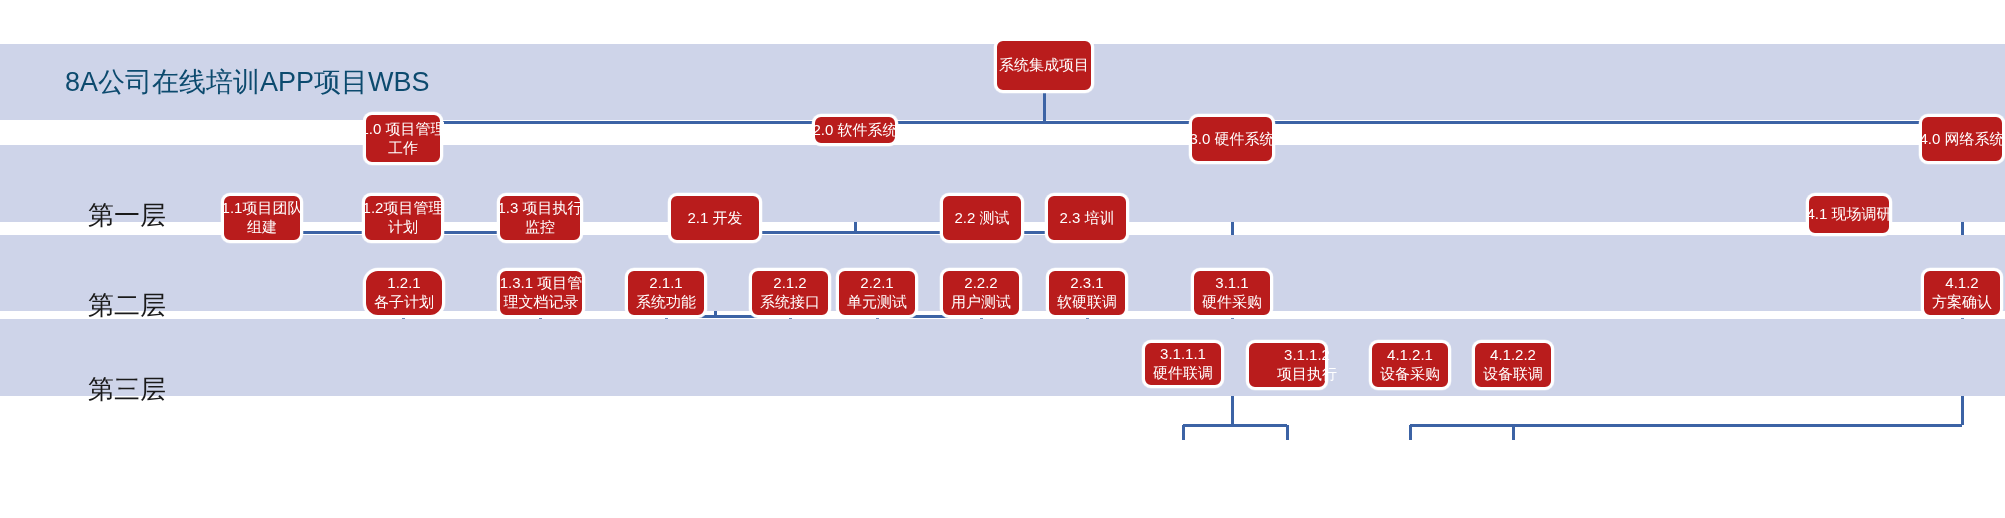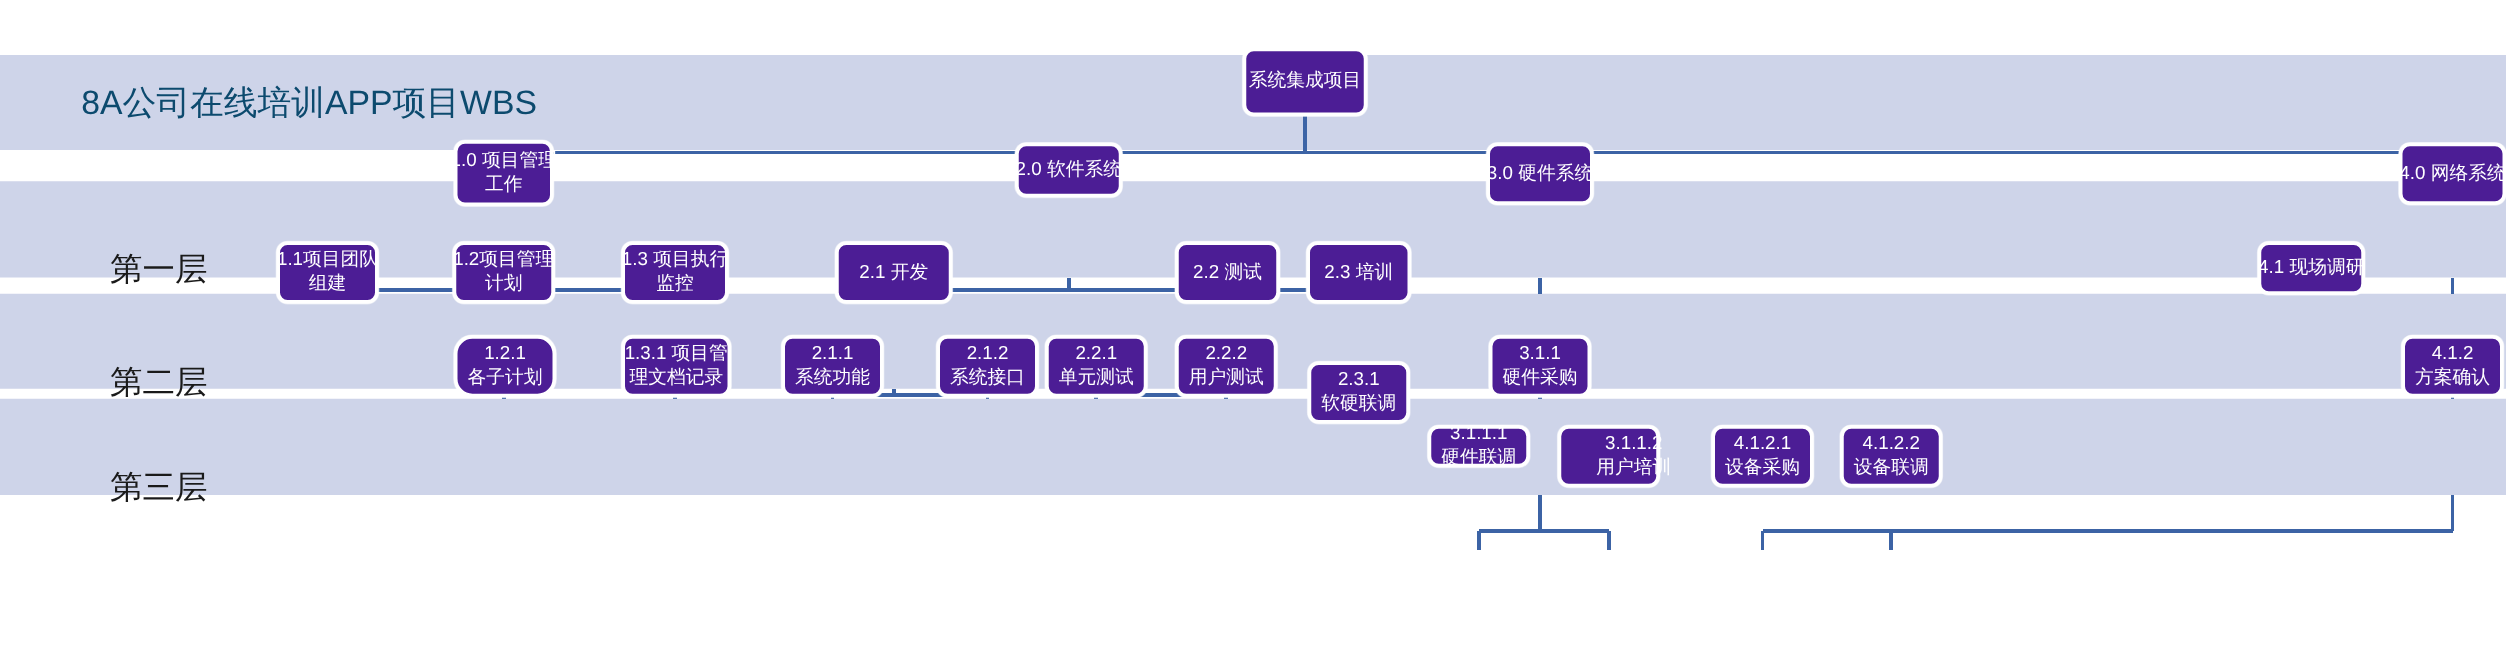--- a/index.html
+++ b/index.html
@@ -55,21 +55,21 @@
     position: absolute;
     left: 0; top: 0;
     width: 2005px; height: 518px;
     pointer-events: none;
   }
 
   
   .node {
     position: absolute;
     box-sizing: border-box;
-    background: #4c1d95;
+    background: #b91c1c;
     border: 3px solid #ffffff;
     border-radius: 9px;
     color: #ffffff;
     display: flex;
     flex-direction: column;
     align-items: center;
     justify-content: center;
     text-align: center;
     font-size: 15px;
     line-height: 1.25;
@@ -181,21 +181,21 @@
   </svg>
 
   <div class="node" style="left:994px; top:38px; width:100px; height:55px;">
     <span class="ln">系统集成项目</span>
   </div>
 
   <div class="node" style="left:363px; top:112px; width:80px; height:53px;">
     <span class="ln">1.0 项目管理</span>
     <span class="ln">工作</span>
   </div>
-  <div class="node" style="left:812px; top:114px; width:86px; height:44px;justify-content:center;">
+  <div class="node" style="left:812px; top:114px; width:86px; height:32px;justify-content:center;">
     <span class="ln">2.0 软件系统</span>
   </div>
   <div class="node" style="left:1189px; top:114px; width:86px; height:50px;">
     <span class="ln">3.0 硬件系统</span>
   </div>
   <div class="node" style="left:1919px; top:114px; width:86px; height:50px;">
     <span class="ln">4.0 网络系统</span>
   </div>
 
   <div class="node" style="left:221px; top:193px; width:82px; height:50px;">
@@ -240,40 +240,40 @@
     <span class="ln">系统接口</span>
   </div>
   <div class="node" style="left:836px; top:268px; width:82px; height:50px;">
     <span class="ln">2.2.1</span>
     <span class="ln">单元测试</span>
   </div>
   <div class="node" style="left:940px; top:268px; width:82px; height:50px;">
     <span class="ln">2.2.2</span>
     <span class="ln">用户测试</span>
   </div>
-  <div class="node" style="left:1046px; top:268px; width:82px; height:50px;margin-top:21px;">
+  <div class="node" style="left:1046px; top:268px; width:82px; height:50px;">
     <span class="ln">2.3.1</span>
     <span class="ln">软硬联调</span>
   </div>
   <div class="node" style="left:1191px; top:268px; width:82px; height:50px;">
     <span class="ln">3.1.1</span>
     <span class="ln">硬件采购</span>
   </div>
   <div class="node" style="left:1921px; top:268px; width:82px; height:50px;">
     <span class="ln">4.1.2</span>
     <span class="ln">方案确认</span>
   </div>
 
-  <div class="node" style="left:1142px; top:340px; width:82px; height:34px;">
+  <div class="node" style="left:1142px; top:340px; width:82px; height:48px;">
     <span class="ln">3.1.1.1</span>
     <span class="ln">硬件联调</span>
   </div>
   <div class="node" style="left:1246px; top:340px; width:82px; height:50px;padding-left:44px;">
     <span class="ln">3.1.1.2</span>
-    <span class="ln">用户培训</span>
+    <span class="ln">项目执行</span>
   </div>
   <div class="node" style="left:1369px; top:340px; width:82px; height:50px;">
     <span class="ln">4.1.2.1</span>
     <span class="ln">设备采购</span>
   </div>
   <div class="node" style="left:1472px; top:340px; width:82px; height:50px;">
     <span class="ln">4.1.2.2</span>
     <span class="ln">设备联调</span>
   </div>
 

